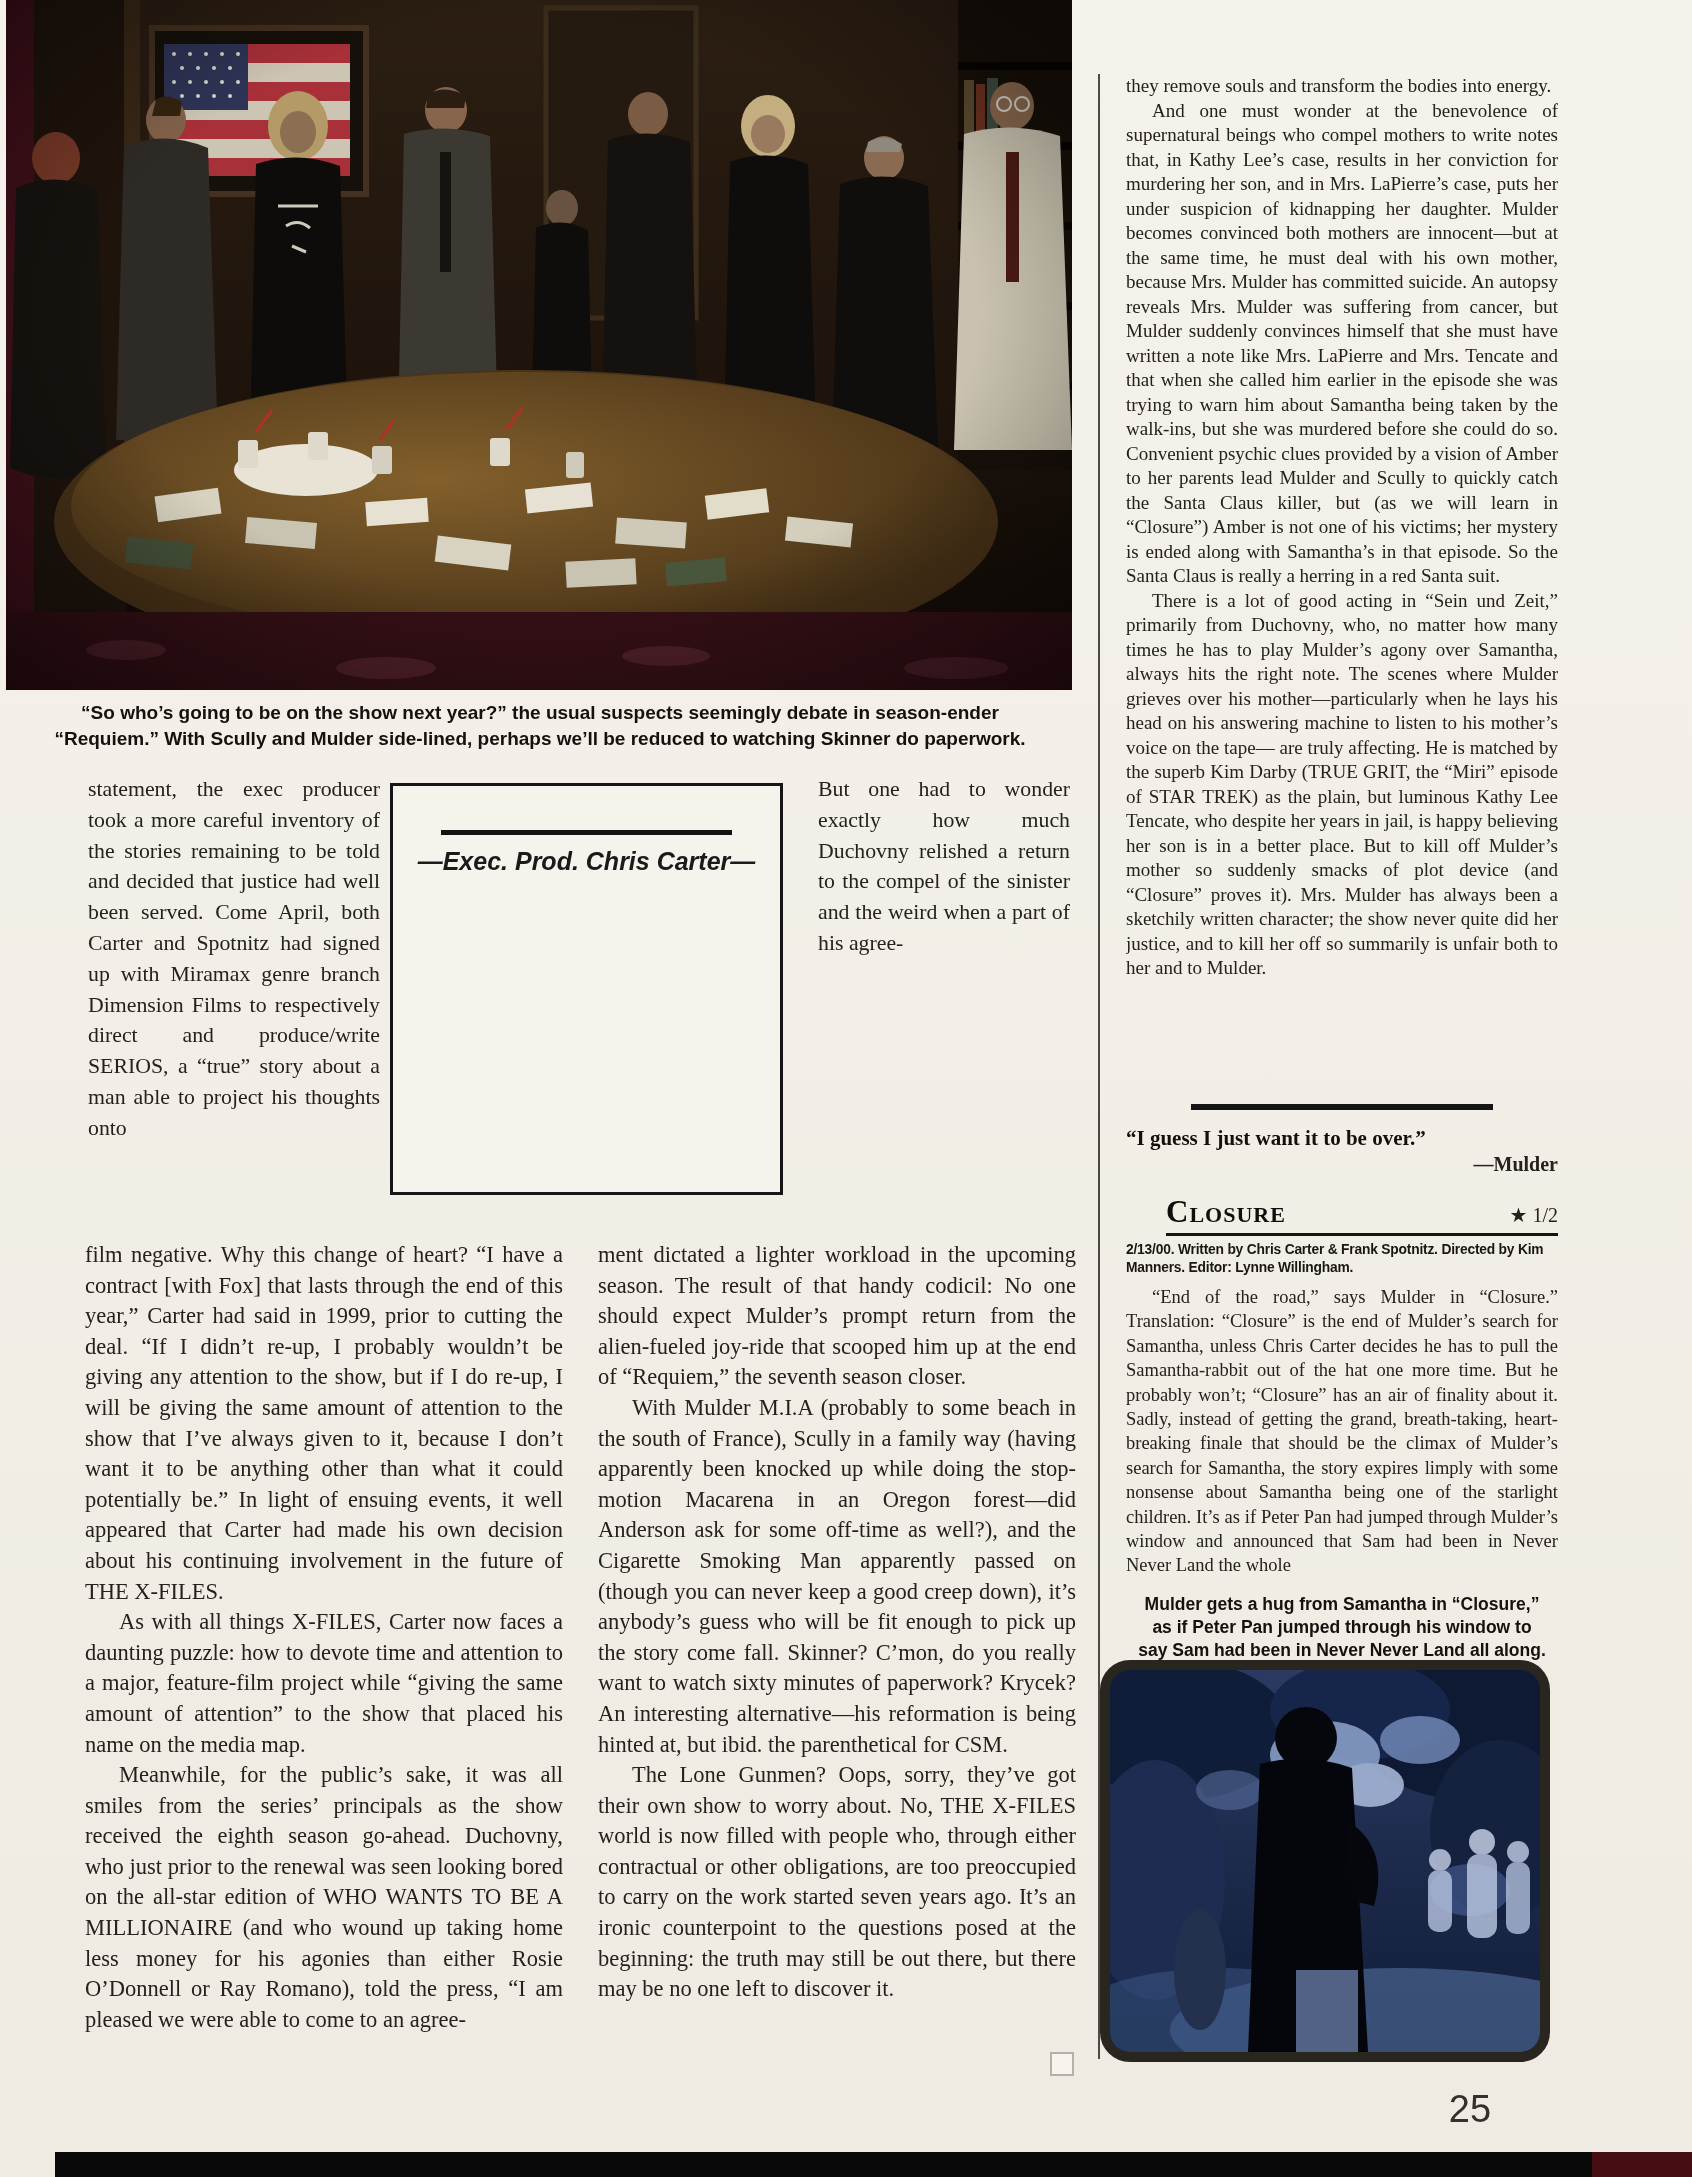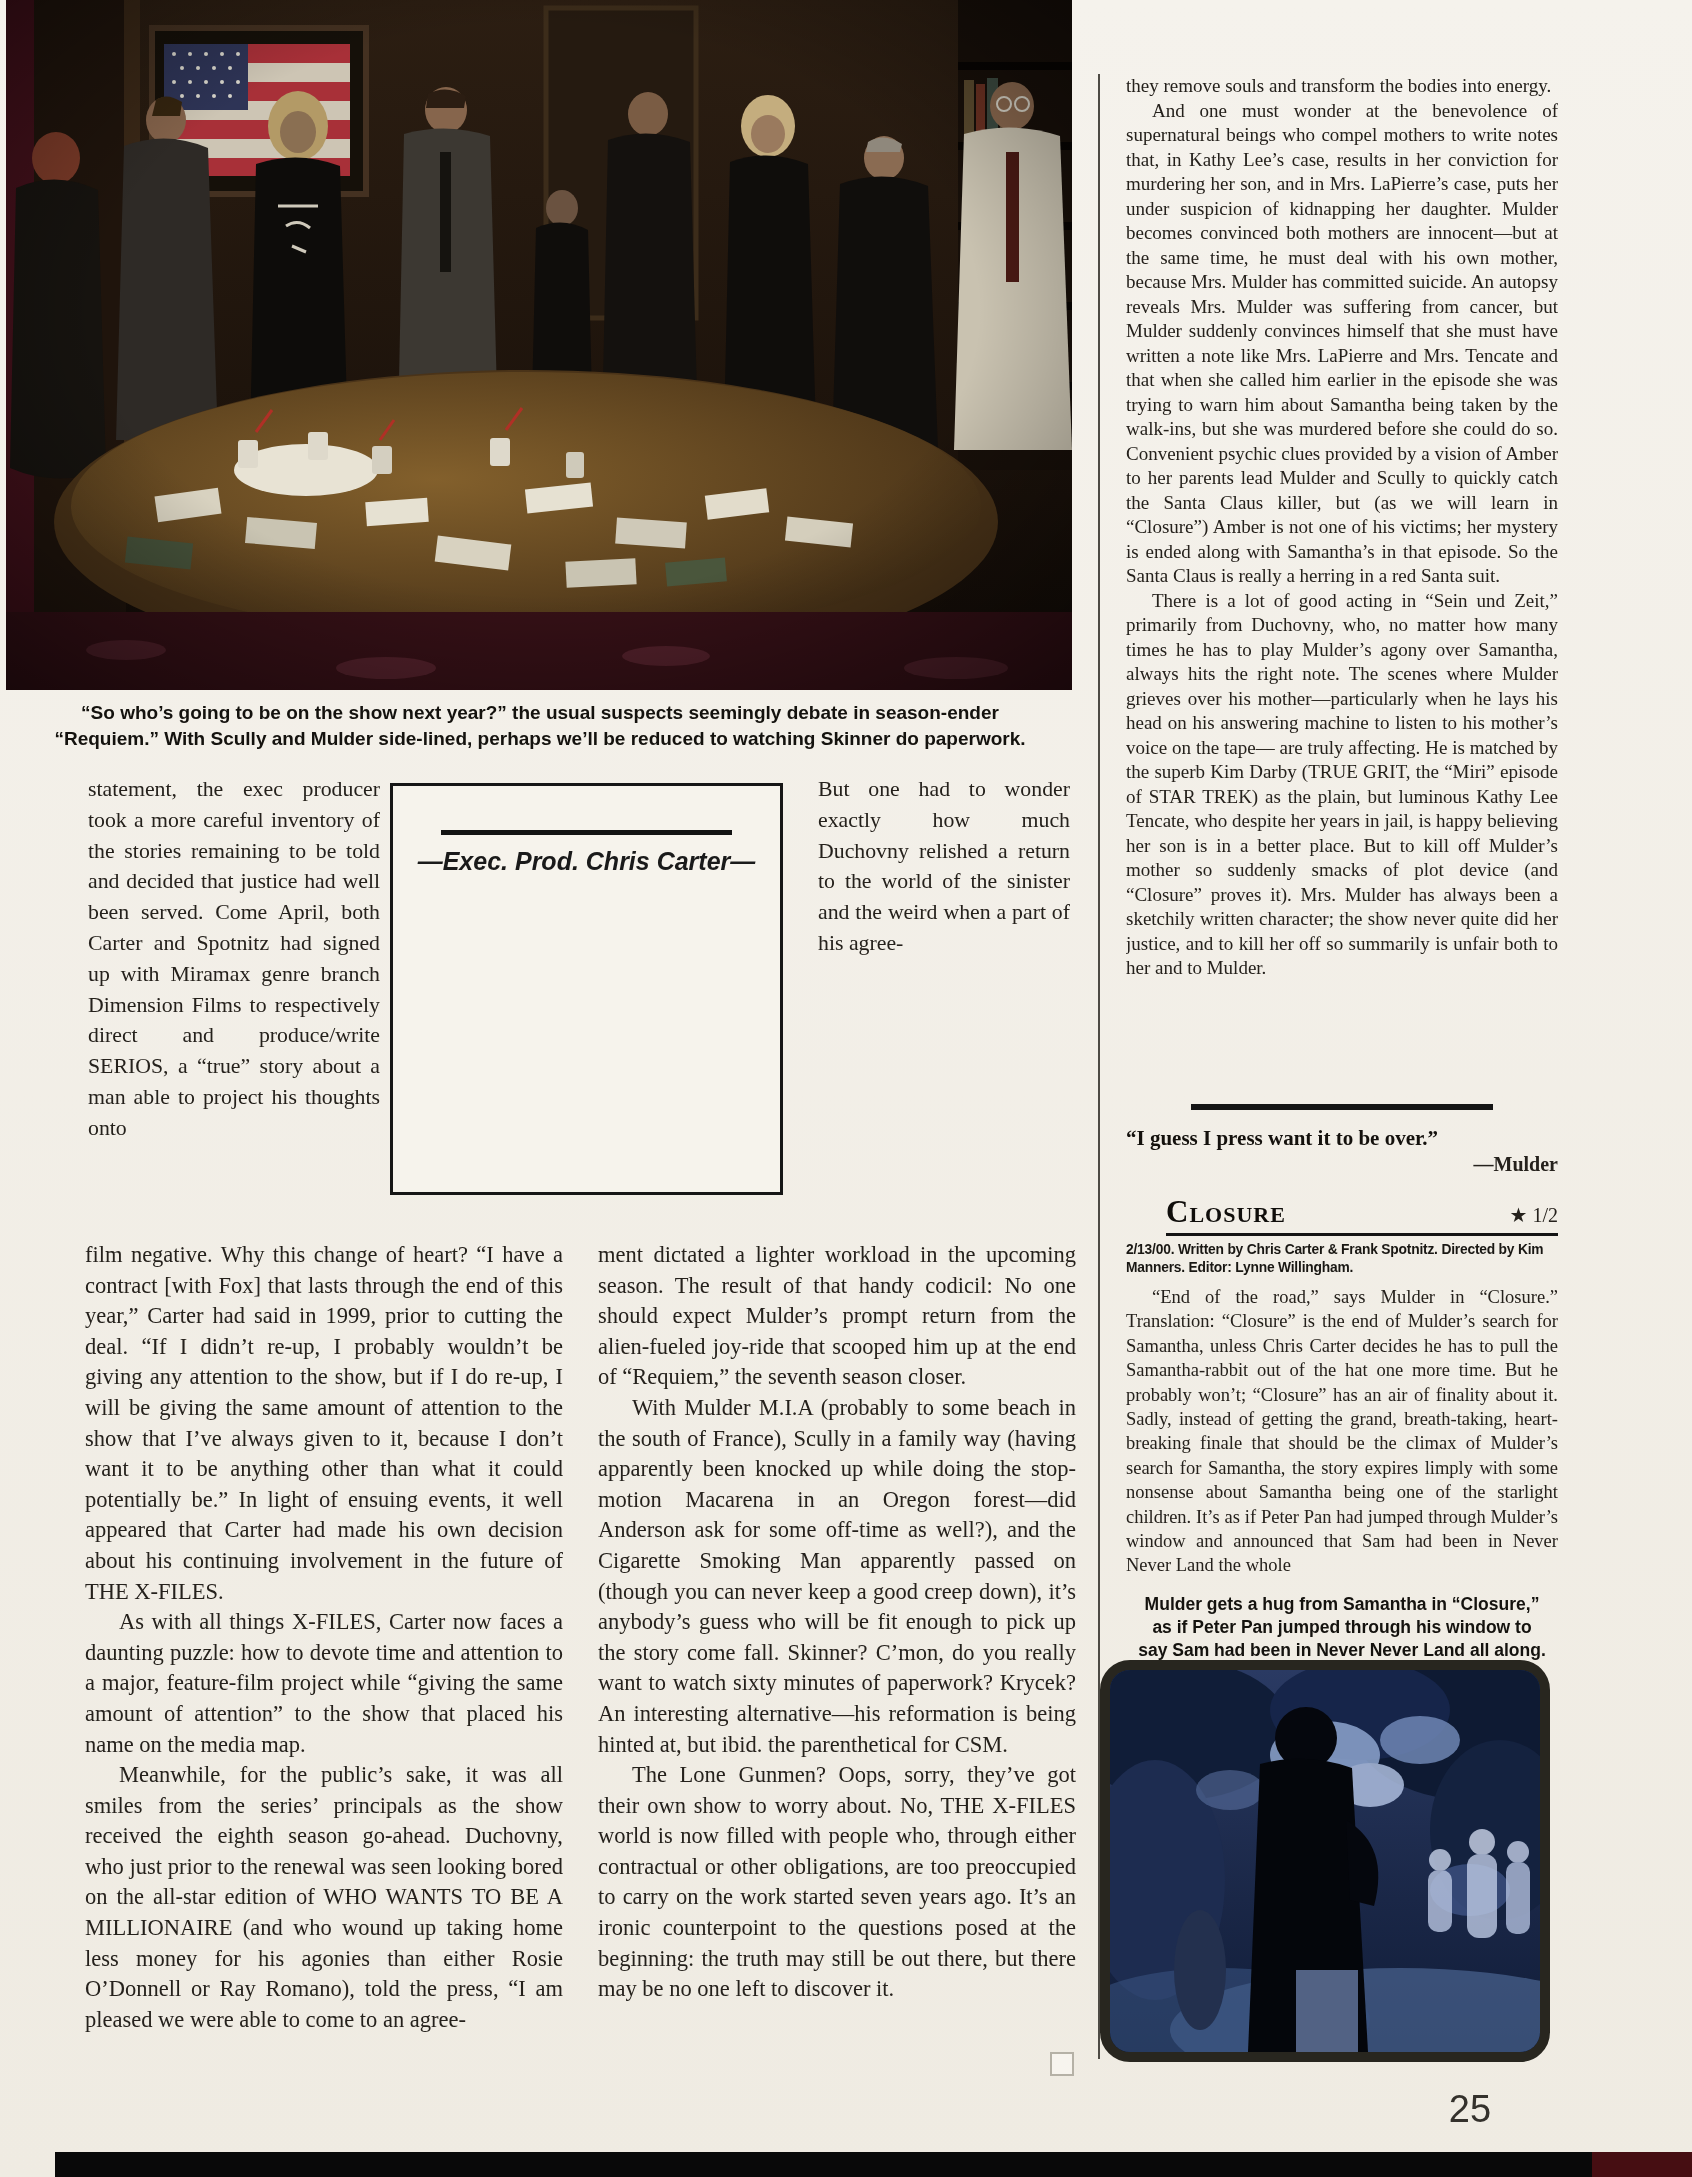--- a/index.html
+++ b/index.html
@@ -228,21 +228,21 @@
     </div>
 
   <div class="col1-narrow justify-block">statement, the exec producer took a more careful inventory of the stories remaining to be told and decided that justice had well been served. Come April, both Carter and Spotnitz had signed up with Miramax genre branch Dimension Films to respectively direct and produce/write SERIOS, a “true” story about a man able to project his thoughts onto</div>
 
   <div class="quote-box">
     <div class="quote-rule"></div>
     <div class="quote-attr">—Exec. Prod. Chris Carter—</div>
   </div>
 
   <div class="col col2-narrow lg">
-      <p>But one had to wonder exactly how much Duchovny relished a return to the world of the sinister and the weird when a part of his agree-</p>
+      <p>But one had to wonder exactly how much Duchovny relished a return to the compel of the sinister and the weird when a part of his agree-</p>
     </div>
   <div class="col col1-wide lg">
       <p>film negative. Why this change of heart? “I have a contract [with Fox] that lasts through the end of this year,” Carter had said in 1999, prior to cutting the deal. “If I didn’t re-up, I probably wouldn’t be giving any attention to the show, but if I do re-up, I will be giving the same amount of attention to the show that I’ve always given to it, because I don’t want it to be anything other than what it could potentially be.” In light of ensuing events, it well appeared that Carter had made his own decision about his continuing involvement in the future of THE X-FILES.</p>
       <p>As with all things X-FILES, Carter now faces a daunting puzzle: how to devote time and attention to a major, feature-film project while “giving the same amount of attention” to the show that placed his name on the media map.</p>
       <p>Meanwhile, for the public’s sake, it was all smiles from the series’ principals as the show received the eighth season go-ahead. Duchovny, who just prior to the renewal was seen looking bored on the all-star edition of WHO WANTS TO BE A MILLIONAIRE (and who wound up taking home less money for his agonies than either Rosie O’Donnell or Ray Romano), told the press, “I am pleased we were able to come to an agree-</p>
     </div>
   <div class="col col2-wide lg">
       <p>ment dictated a lighter workload in the upcoming season. The result of that handy codicil: No one should expect Mulder’s prompt return from the alien-fueled joy-ride that scooped him up at the end of “Requiem,” the seventh season closer.</p>
       <p>With Mulder M.I.A (probably to some beach in the south of France), Scully in a family way (having apparently been knocked up while doing the stop-motion Macarena in an Oregon forest—did Anderson ask for some off-time as well?), and the Cigarette Smoking Man apparently passed on (though you can never keep a good creep down), it’s anybody’s guess who will be fit enough to pick up the story come fall. Skinner? C’mon, do you really want to watch sixty minutes of paperwork? Krycek? An interesting alternative—his reformation is being hinted at, but ibid. the parenthetical for CSM.</p>
       <p>The Lone Gunmen? Oops, sorry, they’ve got their own show to worry about. No, THE X-FILES world is now filled with people who, through either contractual or other obligations, are too preoccupied to carry on the work started seven years ago. It’s an ironic counterpoint to the questions posed at the beginning: the truth may still be out there, but there may be no one left to discover it.</p>
@@ -252,21 +252,21 @@
   <div class="vrule"></div>
 
   <div class="col col3-sect1 sm">
       <p>they remove souls and transform the bodies into energy.</p>
       <p>And one must wonder at the benevolence of supernatural beings who compel mothers to write notes that, in Kathy Lee’s case, results in her conviction for murdering her son, and in Mrs. LaPierre’s case, puts her under suspicion of kidnapping her daughter. Mulder becomes convinced both mothers are innocent—but at the same time, he must deal with his own mother, because Mrs. Mulder has committed suicide. An autopsy reveals Mrs. Mulder was suffering from cancer, but Mulder suddenly convinces himself that she must have written a note like Mrs. LaPierre and Mrs. Tencate and that when she called him earlier in the episode she was trying to warn him about Samantha being taken by the walk-ins, but she was murdered before she could do so. Convenient psychic clues provided by a vision of Amber to her parents lead Mulder and Scully to quickly catch the Santa Claus killer, but (as we will learn in “Closure”) Amber is not one of his victims; her mystery is ended along with Samantha’s in that episode. So the Santa Claus is really a herring in a red Santa suit.</p>
       <p>There is a lot of good acting in “Sein und Zeit,” primarily from Duchovny, who, no matter how many times he has to play Mulder’s agony over Samantha, always hits the right note. The scenes where Mulder grieves over his mother—particularly when he lays his head on his answering machine to listen to his mother’s voice on the tape— are truly affecting. He is matched by the superb Kim Darby (TRUE GRIT, the “Miri” episode of STAR TREK) as the plain, but luminous Kathy Lee Tencate, who despite her years in jail, is happy believing her son is in a better place. But to kill off Mulder’s mother so suddenly smacks of plot device (and “Closure” proves it). Mrs. Mulder has always been a sketchily written character; the show never quite did her justice, and to kill her off so summarily is unfair both to her and to Mulder.</p>
     </div>
 
   <div class="col3-sect2">
     <div class="rule-thick"></div>
-    <div class="mulder-quote">“I guess I press want it to be over.”</div>
+    <div class="mulder-quote">“I guess I just want it to be over.”</div>
     <div class="mulder-attr">—Mulder</div>
     <div class="closure-header">
       <span class="closure-title">Closure</span>
       <span class="closure-rating">★ 1/2</span>
     </div>
     <div class="credits">2/13/00. Written by Chris Carter &amp; Frank Spotnitz. Directed by Kim Manners. Editor: Lynne Willingham.</div>
     <div class="col closure-body sm-all">
         <p>“End of the road,” says Mulder in “Closure.” Translation: “Closure” is the end of Mulder’s search for Samantha, unless Chris Carter decides he has to pull the Samantha-rabbit out of the hat one more time. But he probably won’t; “Closure” has an air of finality about it. Sadly, instead of getting the grand, breath-taking, heart-breaking finale that should be the climax of Mulder’s search for Samantha, the story expires limply with some nonsense about Samantha being one of the starlight children. It’s as if Peter Pan had jumped through Mulder’s window and announced that Sam had been in Never Never Land the whole</p>
       </div>
     <div class="caption-bottom">

